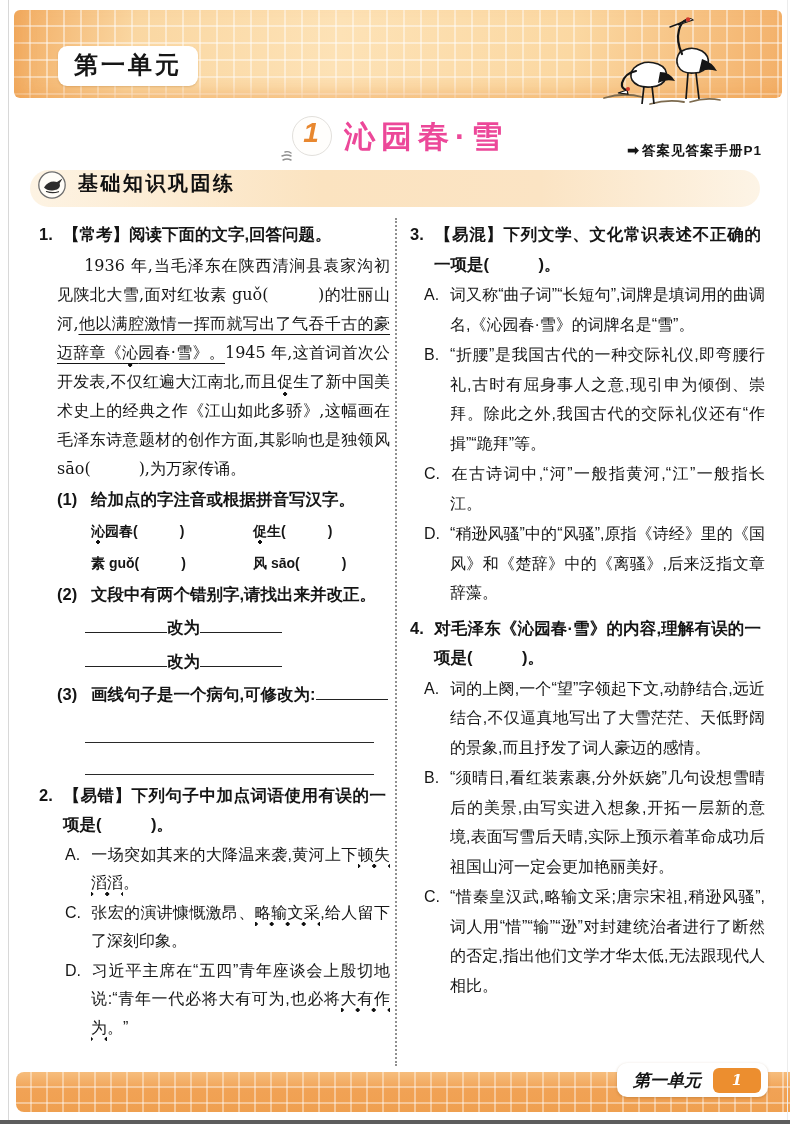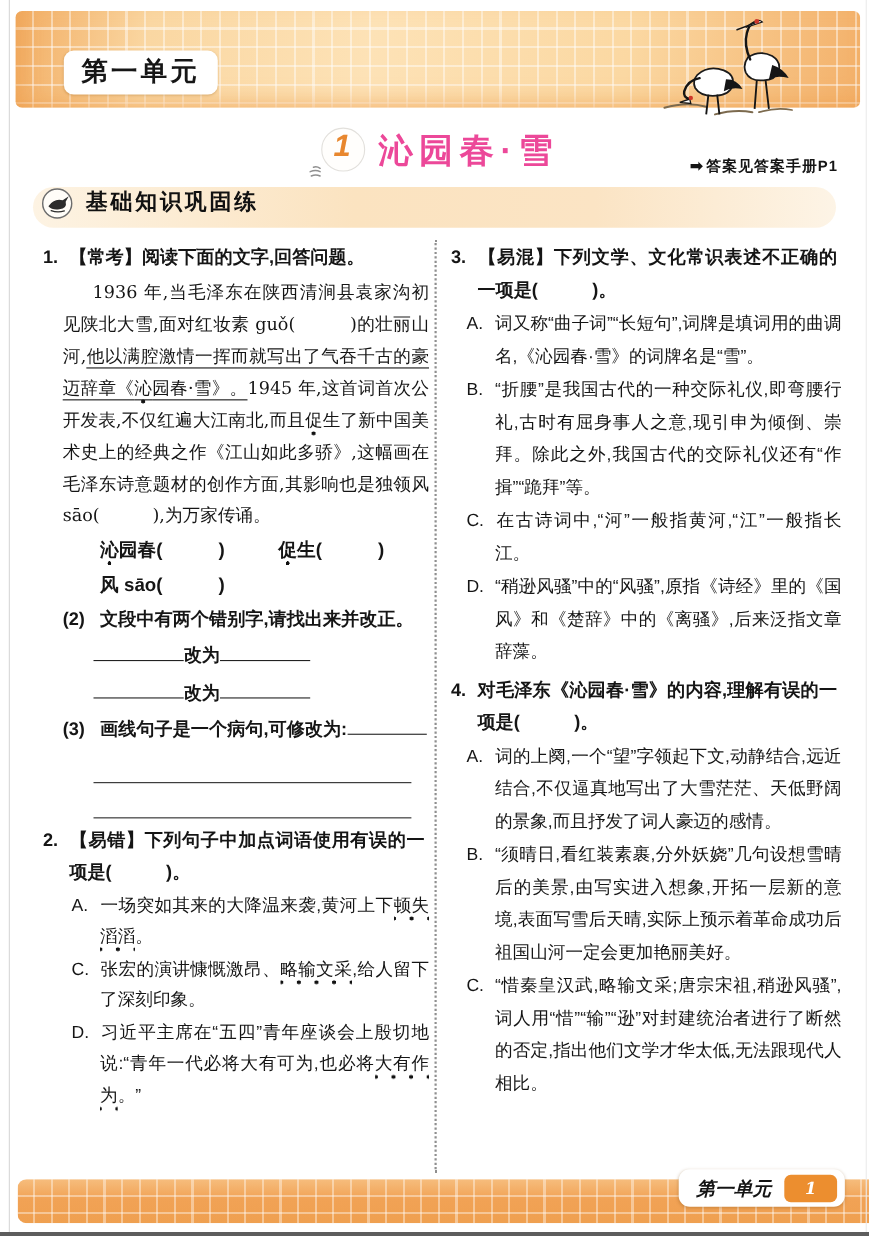--- a/index.html
+++ b/index.html
@@ -79,21 +79,21 @@
     background-size:1em 6px; background-position:center bottom; background-repeat:repeat-x;
     padding-bottom:6px;
   }
 
   .sub {
     font-weight:bold; font-size:16.5px; line-height:29px; margin:2px 0;
     padding-left:56px; text-indent:-34px; text-align:justify;
   }
   .sub-label { display:inline-block; width:34px; text-indent:0; }
 
-  .pinyin-row { display:flex; font-weight:bold; font-size:17px; line-height:30px; padding-left:56px; margin:2px 0; }
+  .pinyin-row { display:flex; font-weight:bold; font-size:14px; line-height:30px; padding-left:56px; margin:2px 0; }
   .pinyin-cell { flex:0 0 auto; }
   .pinyin-cell.first { width:162px; }
 
   .gai-row { font-weight:bold; font-size:16.5px; line-height:31px; padding-left:50px; margin:3px 0; }
   .bl { display:inline-block; border-bottom:1.5px solid #222; height:2px; }
   .bl-sm { width:82px; }
   .bl-tail { width:72px; }
   .full-blank { height:31px; border-bottom:1.5px solid #2a2a2a; margin:0 16px 0 50px; }
 
   .opts { padding-left:30px; margin-top:1px; }
@@ -181,26 +181,28 @@
   </div>
 
   <div class="content">
 
     <div class="col-left">
 
       <div class="qblock">
         <p class="q-stem"><span class="q-num">1.</span><span>【常考】阅读下面的文字,回答问题。</span></p>
         <p class="passage"><span>1936 年,当毛泽东在陕西清涧县袁家沟初见陕北大雪,面对红妆素 guǒ(　　　)的壮丽山河,</span><span class="u">他以满腔激情一挥而就写出了气吞千古的豪迈辞章《</span><span class="u d">沁</span><span class="u">园春·雪》。</span><span>1945 年,这首词首次公开发表,不仅红遍大江南北,而且</span><span class="d">促</span><span>生了新中国美术史上的经典之作《江山如此多骄》,这幅画在毛泽东诗意题材的创作方面,其影响也是独领风 sāo(　　　),为万家传诵。</span></p>
 
+        <p class="sub"><span class="sub-label">(1)</span><span>给加点的字注音或根据拼音写汉字。</span></p>
 
         <div class="pinyin-row">
           <span class="pinyin-cell first"><span class="d">沁</span><span>园春(　　　)</span></span>
           <span class="pinyin-cell"><span class="d">促</span><span>生(　　　)</span></span>
         </div>
         <div class="pinyin-row">
+          <span class="pinyin-cell first"><span>素 guǒ(　　　)</span></span>
           <span class="pinyin-cell"><span>风 sāo(　　　)</span></span>
         </div>
 
         <p class="sub"><span class="sub-label">(2)</span><span>文段中有两个错别字,请找出来并改正。</span></p>
 
         <div class="gai-row">
           <span class="bl bl-sm"></span><span>改为</span><span class="bl bl-sm"></span>
         </div>
         <div class="gai-row">
           <span class="bl bl-sm"></span><span>改为</span><span class="bl bl-sm"></span>

